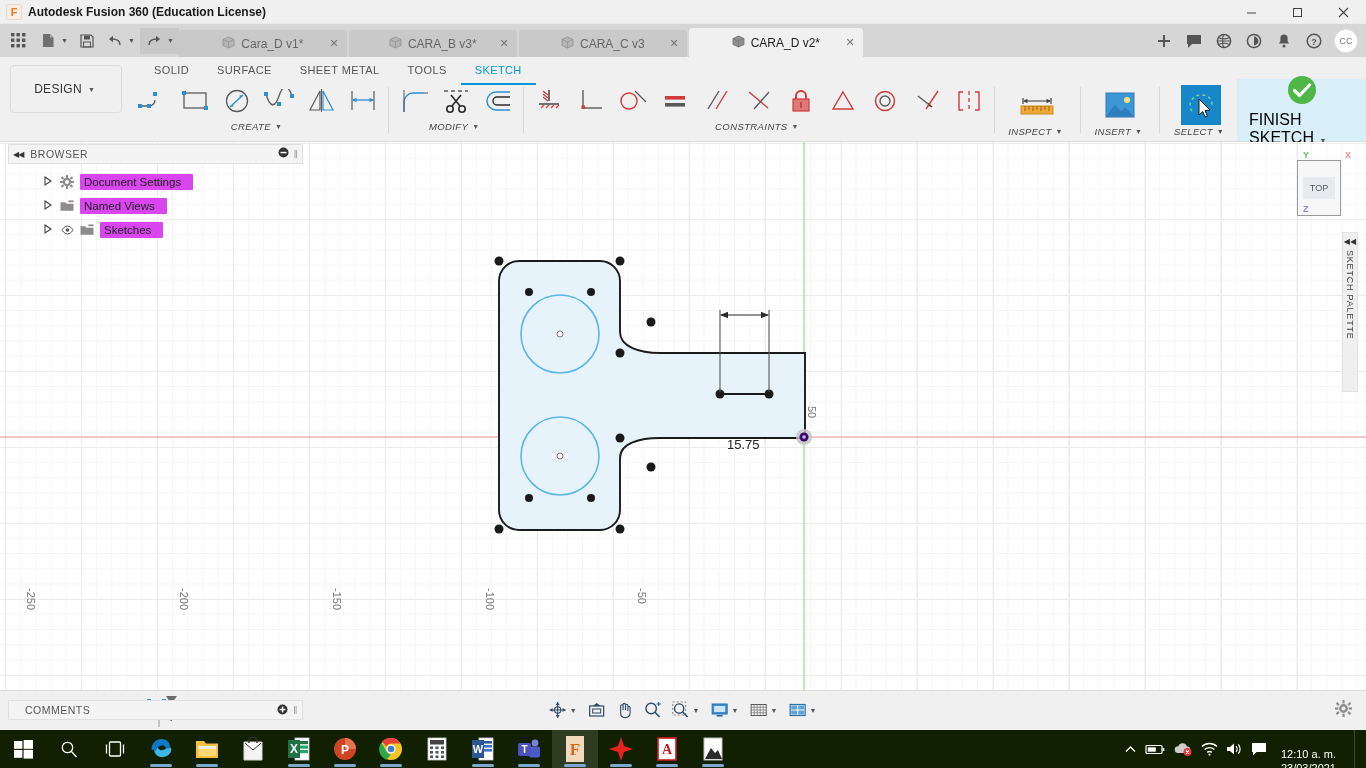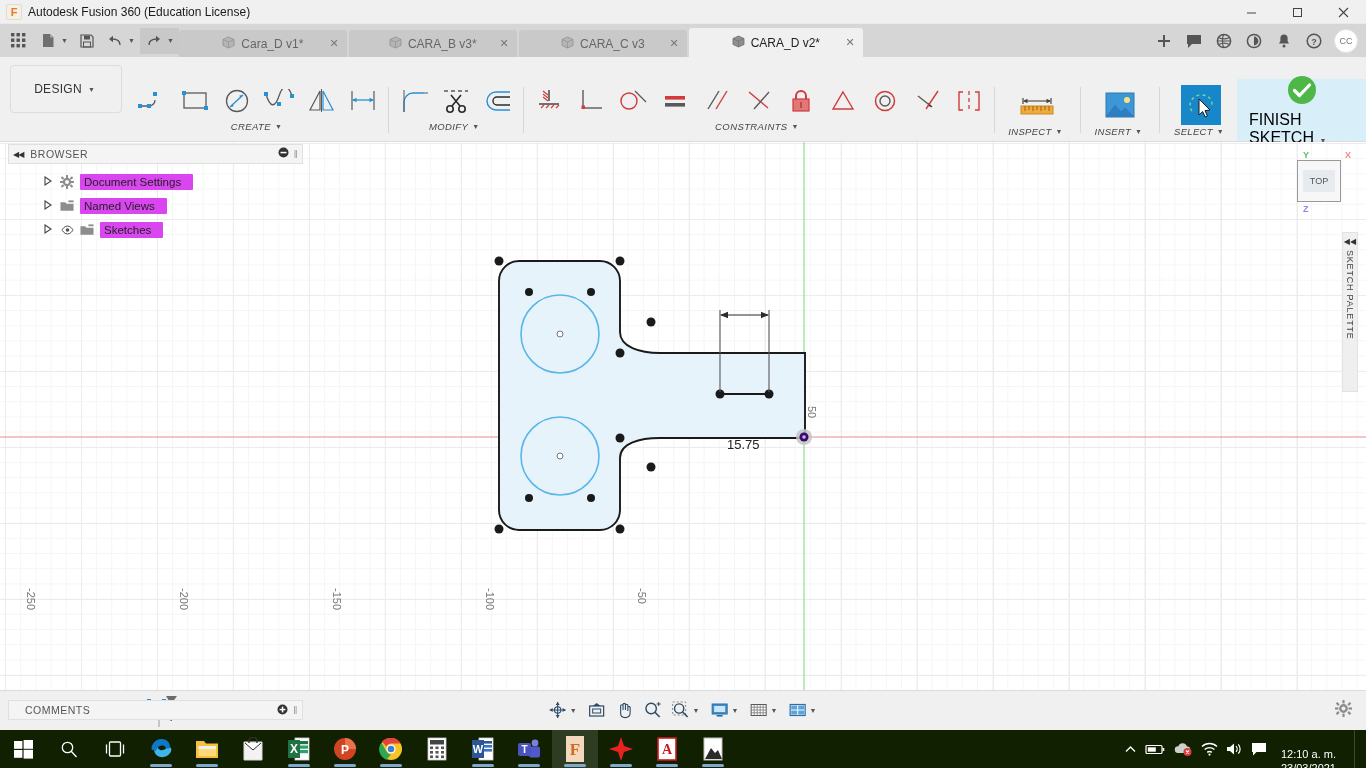--- a/index.html
+++ b/index.html
@@ -18,21 +18,21 @@
     border-bottom: 1px solid #eaeaea;
     position: relative;
   }
   #app-logo {
     width: 16px; height: 16px; margin: 0 6px 0 6px;
     background: #f5f0e6; border: 1px solid #e2dcd0;
     color: #e87a1e; font-size: 11px; font-weight: bold;
     display: flex; align-items: center; justify-content: center;
     border-radius: 2px;
   }
-  #title-text { font-size: 12px; color: #1a1a1a; }
+  #title-text { font-size: 12px; color: #1a1a1a; font-weight: bold; }
   #win-controls { position: absolute; right: 0; top: 0; display: flex; height: 24px; }
   .win-btn {
     width: 46px; height: 24px; display: flex; align-items: center; justify-content: center;
     font-size: 13px; color: #444; line-height: 1;
   }
 
   
   #tabstrip {
     height: 33px; background: #d6d6d6;
     display: flex; align-items: flex-end; position: relative;
@@ -150,21 +150,21 @@
     position: absolute; left: 8px; bottom: 8px; width: 295px; height: 20px;
     background: #f4f4f4; border: 1px solid #e0e0e0;
     display: flex; align-items: center; padding: 0 4px; font-size: 10.5px;
     color: #555; letter-spacing: .5px; z-index: 5;
   }
   #comments .rgt { margin-left: auto; display: flex; align-items: center; gap: 5px; color: #333; }
 
   
   #viewcube { position: absolute; right: 25px; top: 18px; width: 44px; height: 42px; z-index: 6; }
   #viewcube .face {
-    width: 44px; height: 42px; border: 1px solid #9a9a9a; background: #f7f7f7;
+    width: 44px; height: 56px; border: 1px solid #9a9a9a; background: #f7f7f7;
     display:flex; align-items:center; justify-content:center;
   }
   #viewcube .inner { width: 32px; height: 22px; background: #e6ebef; display:flex; align-items:center; justify-content:center;
                      font-size: 9px; color: #555; }
   #viewcube .ax { position: absolute; font-size: 9px; font-weight: bold; }
   #ax-y { left: 6px; top: -10px; color: #5dbb5d; }
   #ax-x { right: -10px; top: -10px; color: #f08a8a; }
   #ax-z { left: 6px; bottom: -12px; color: #8a8aee; }
 
   
@@ -385,20 +385,27 @@
   </div>
 </div>
 
 <div id="ribbon">
 
   <div id="ws-box">
     <span class="lbl">DESIGN</span>
     <span class="caret">▼</span>
   </div>
 
+  <div id="ribbon-tabs">
+    <div class="rtab">SOLID</div>
+    <div class="rtab">SURFACE</div>
+    <div class="rtab">SHEET METAL</div>
+    <div class="rtab">TOOLS</div>
+    <div class="rtab active">SKETCH</div>
+  </div>
 
   <div id="ribbon-body">
 
     <div class="rgroup">
       <div class="icons">
         <div class="ric">
           <svg width="34" height="24" viewBox="0 0 34 24">
               <path d="M4 17h9a6 6 0 0 0 6-6" fill="none" stroke="#5a5a5a" stroke-width="1.3"></path>
               <rect x="2" y="15" width="4" height="4" fill="#2a8fd4"></rect>
               <rect x="11" y="15" width="4" height="4" fill="#2a8fd4"></rect>

